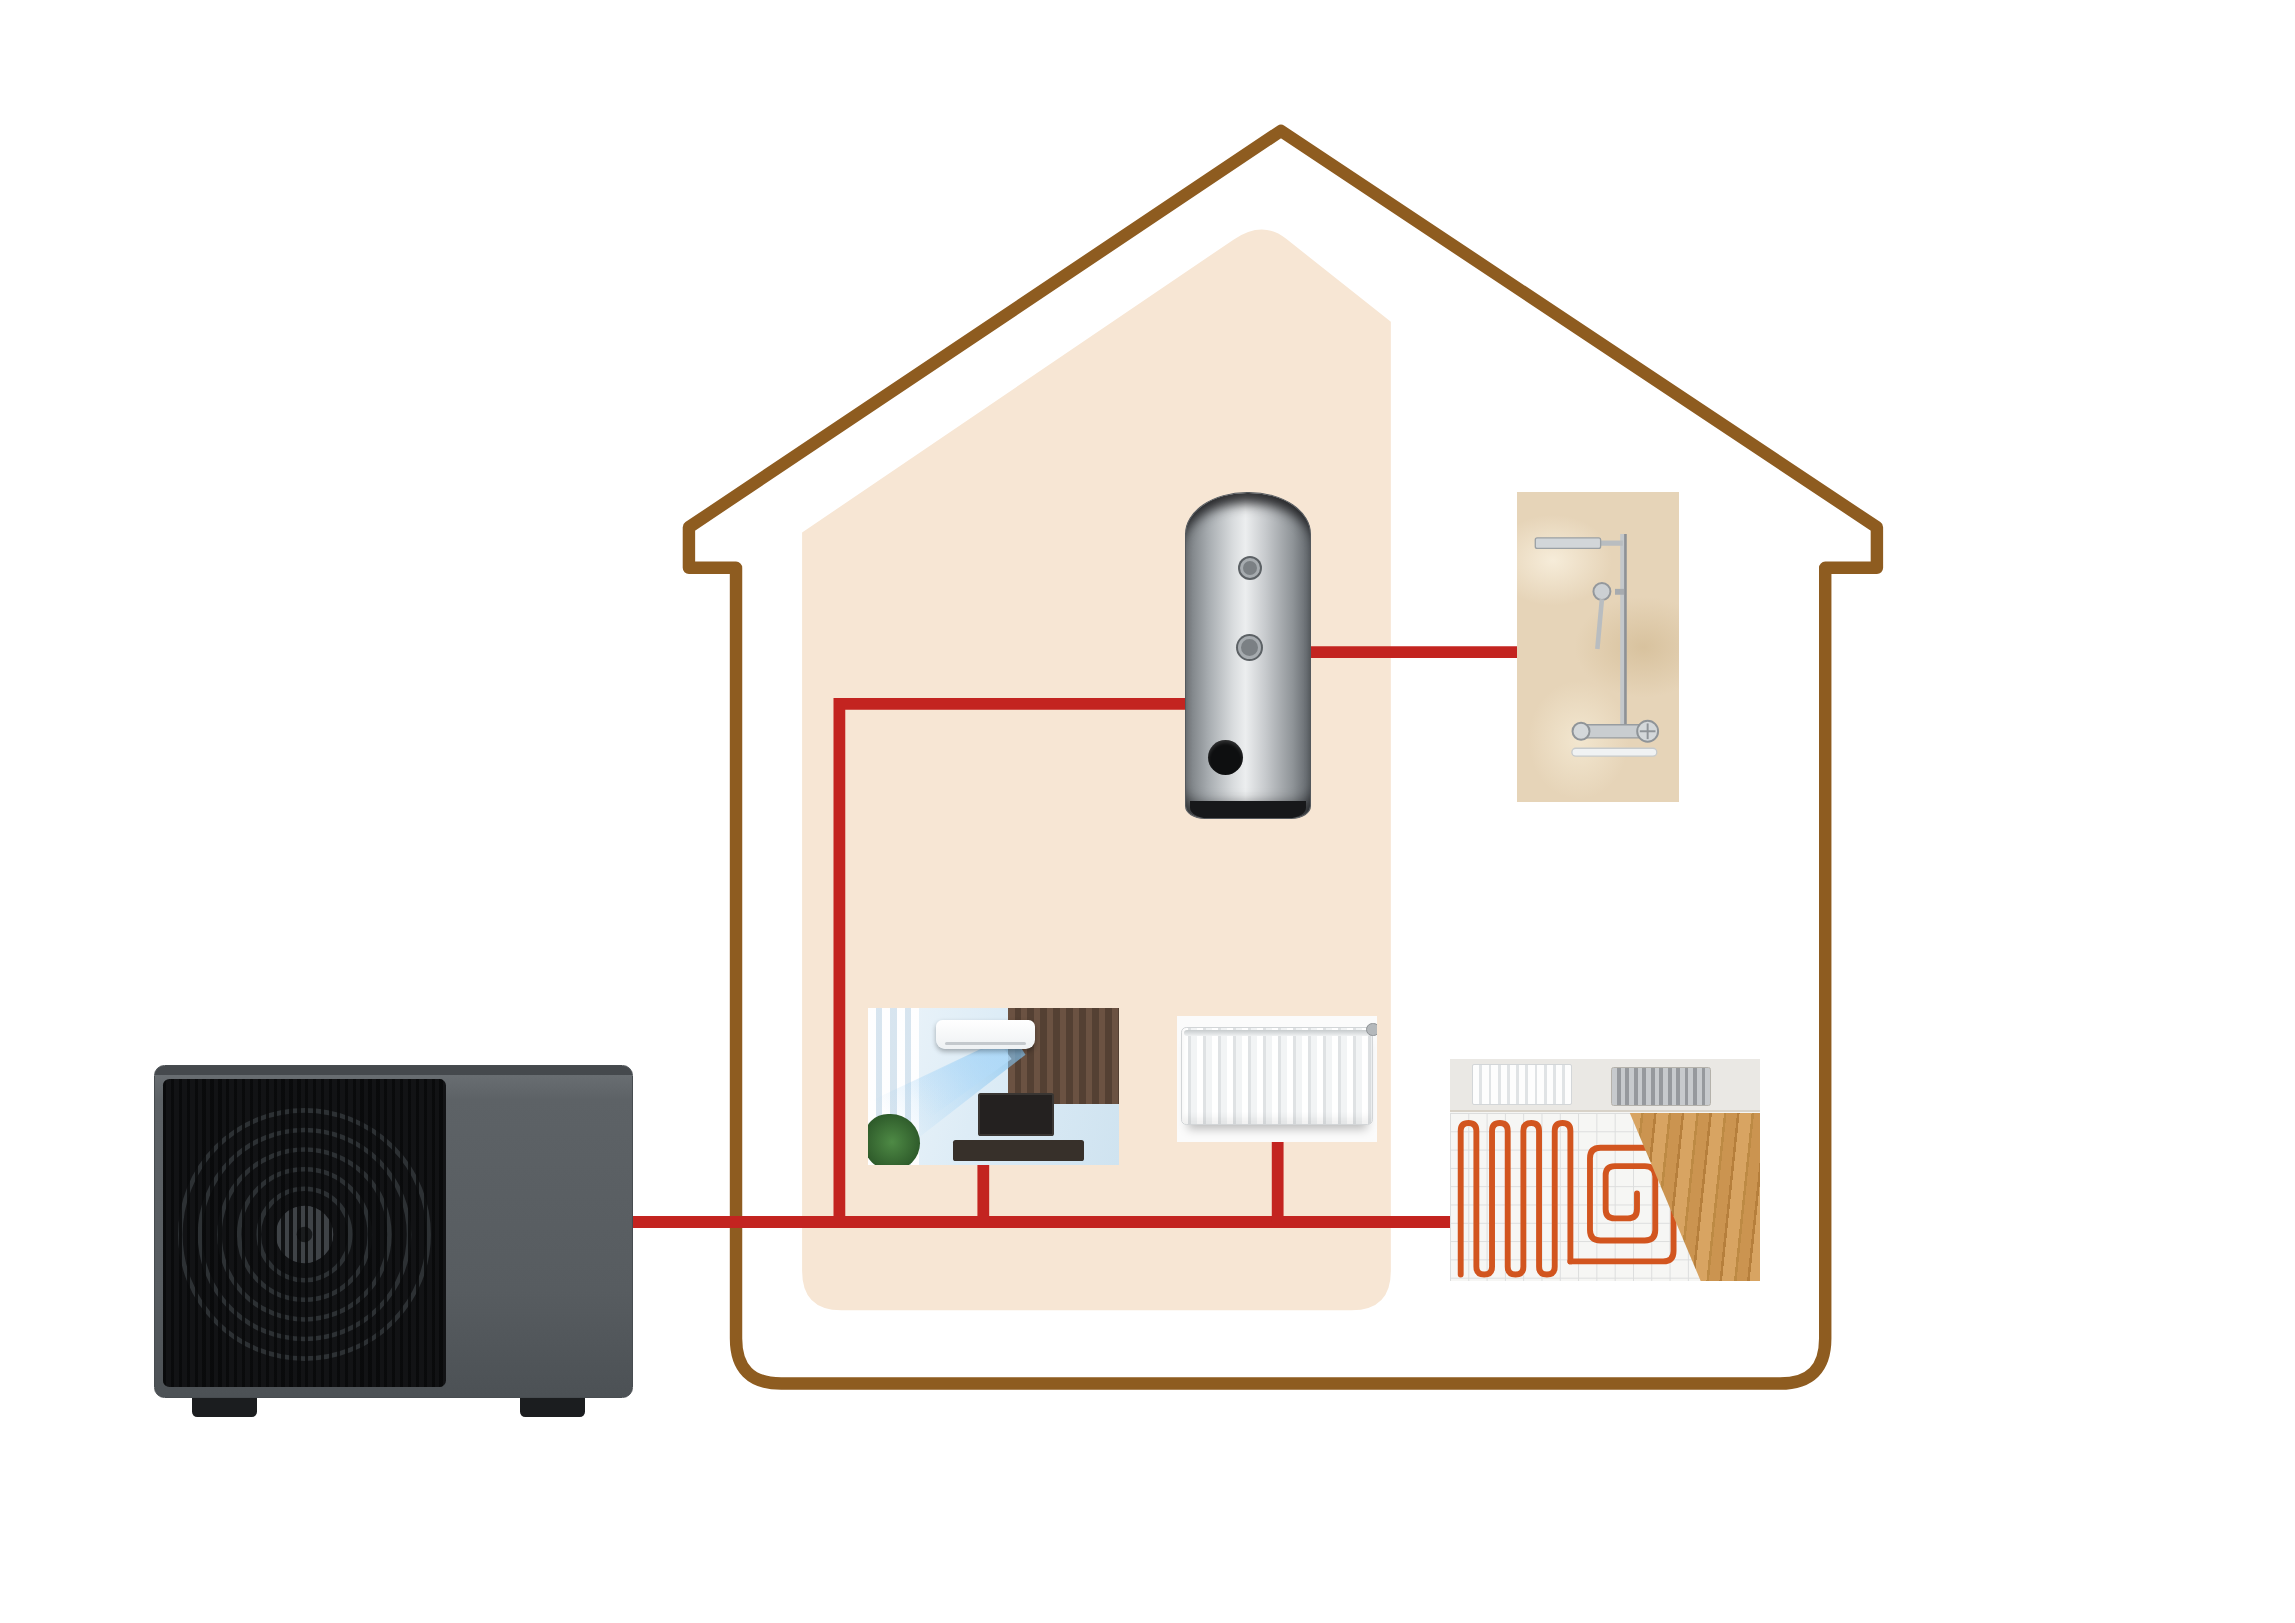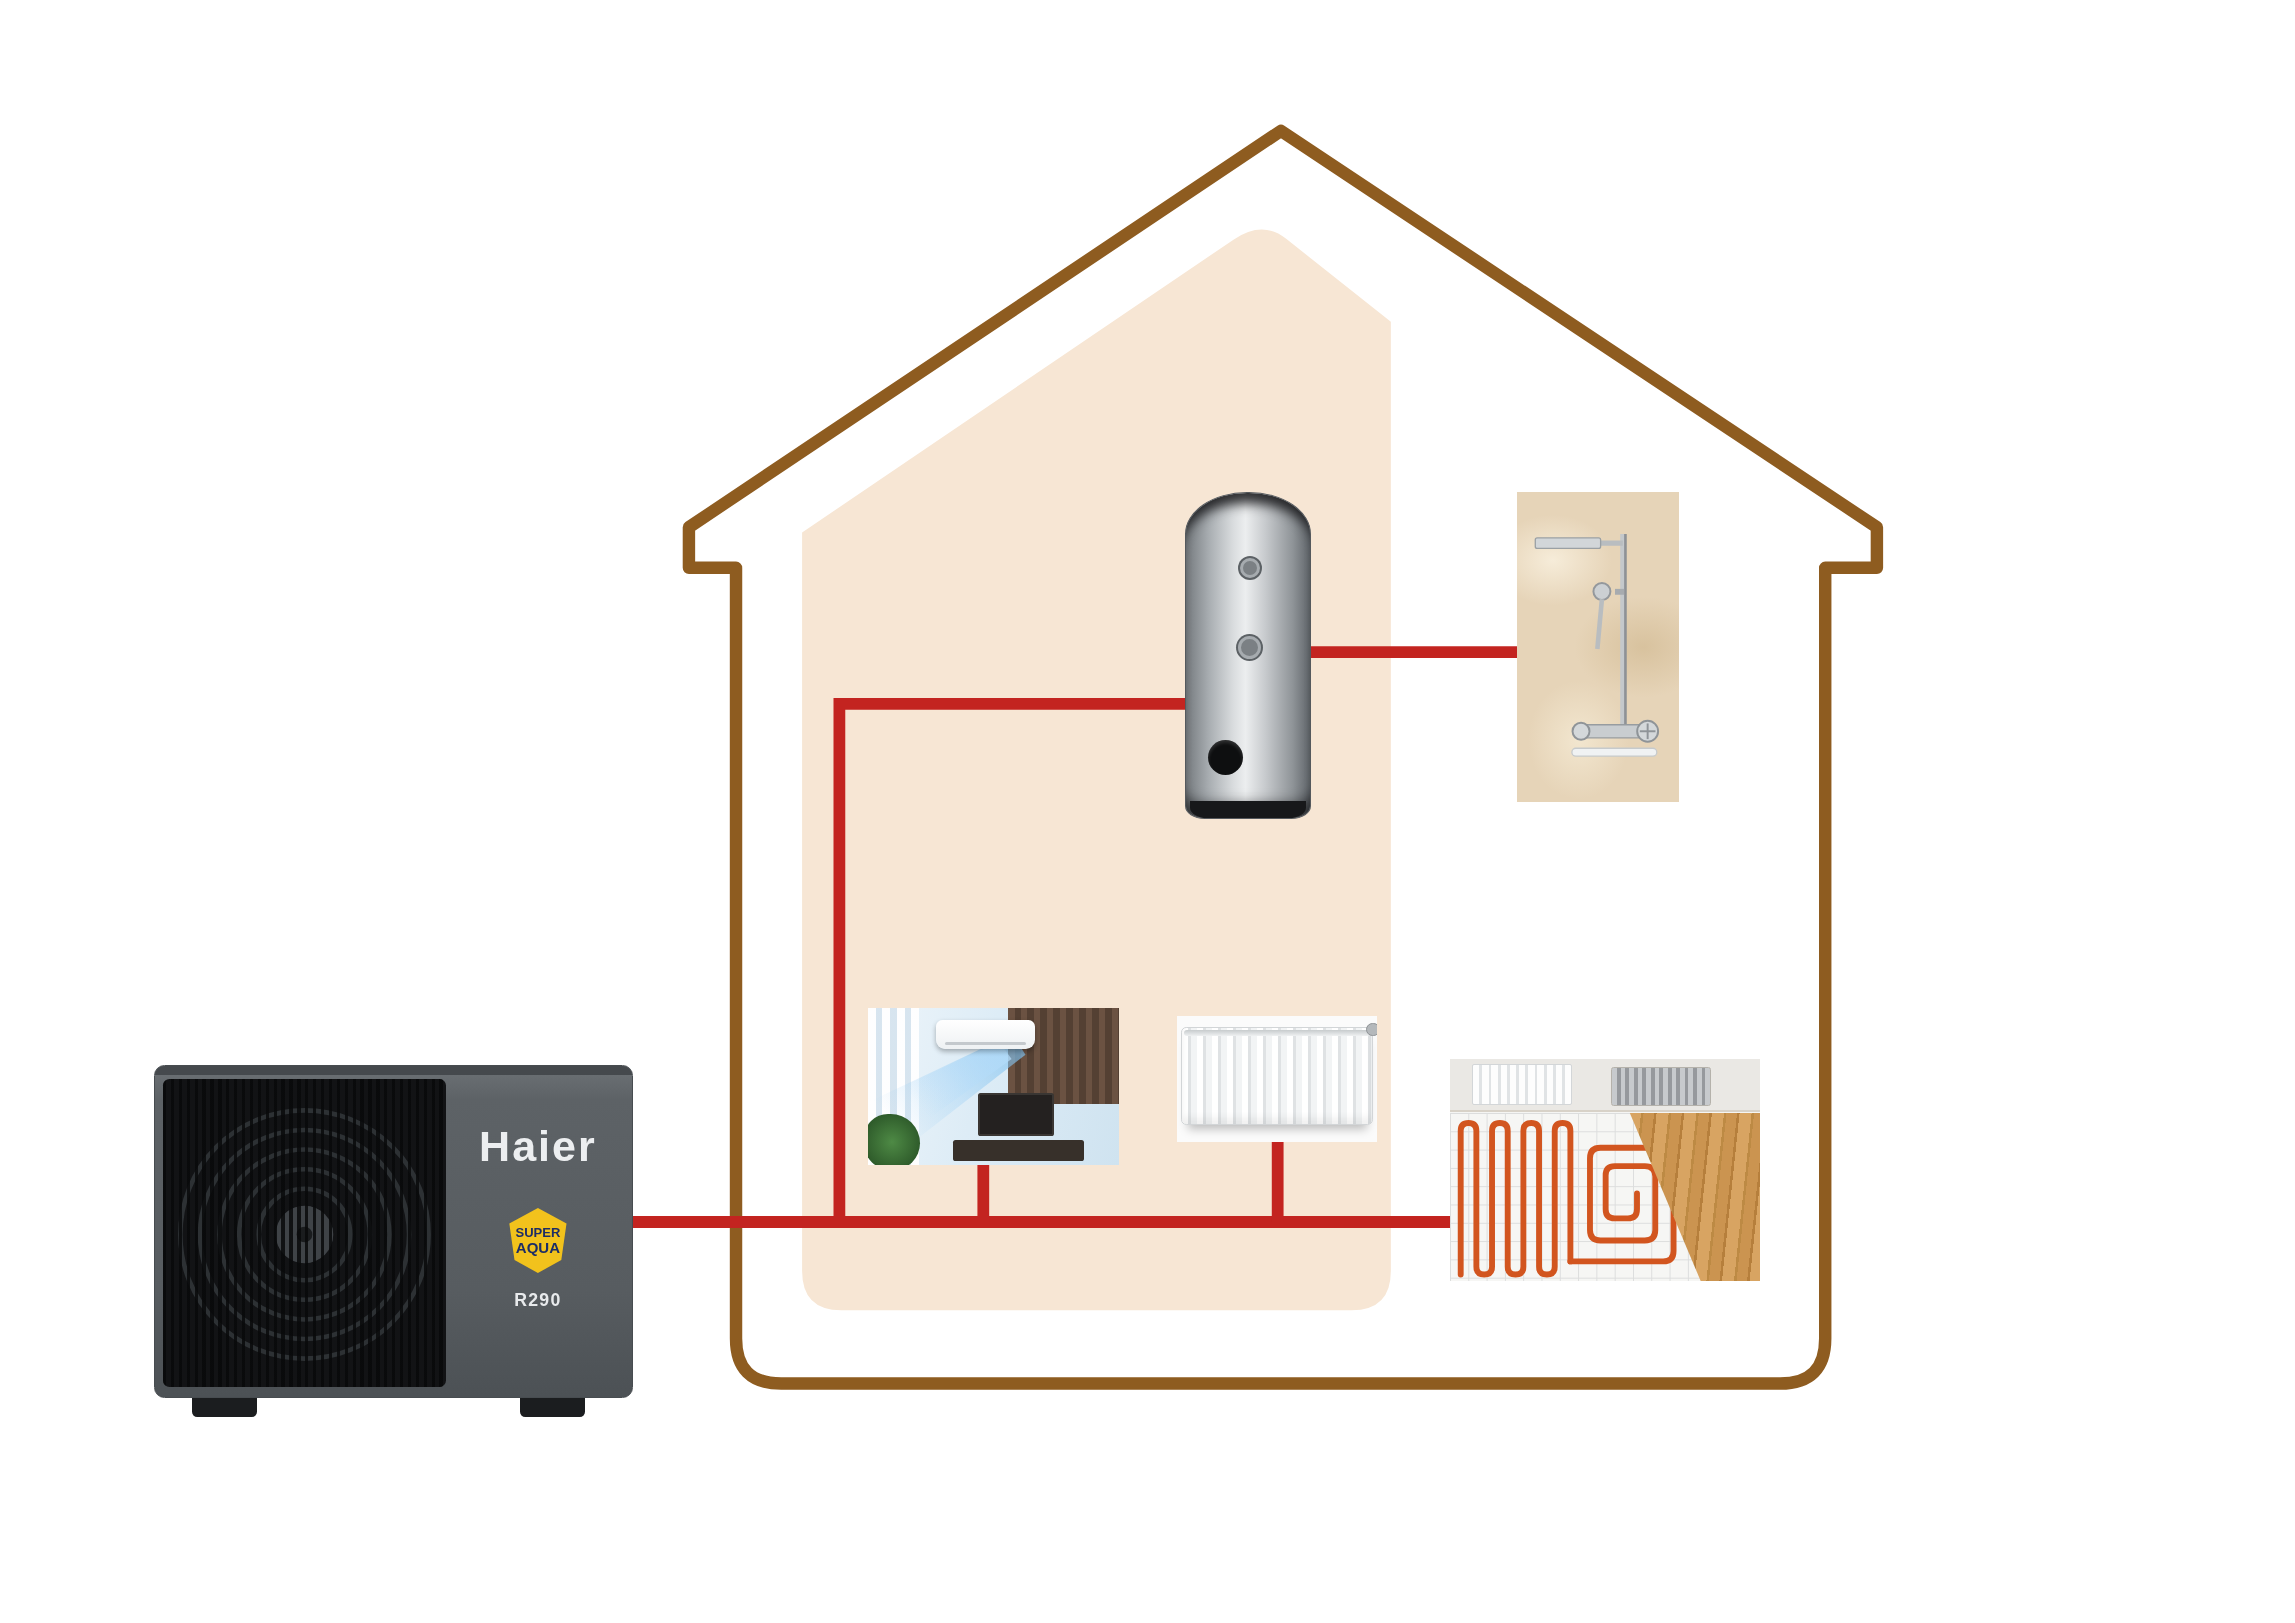--- a/index.html
+++ b/index.html
@@ -124,28 +124,20 @@
             <circle cx="216" cy="238" r="100"></circle>
               <circle cx="216" cy="238" r="130"></circle>
             <circle cx="216" cy="238" r="160"></circle>
               <circle cx="216" cy="238" r="190"></circle>
           </g>
           <circle cx="216" cy="238" r="44" fill="#3f4347"></circle>
           <circle cx="216" cy="238" r="12" fill="#1a1c1e"></circle>
         </svg>
         <div class="hp-slats"></div>
       </div>
-      <div class="hp-panel">
-        <div class="hp-logo">Haier</div>
-        <div class="hp-badge">
-          <span class="b1">SUPER</span>
-          <span class="b2">AQUA</span>
-        </div>
-        <div class="hp-model">R290</div>
-      </div>
     </div>
   </div>
 
   <div id="tank">
     <div class="tank-fitting t1"></div>
     <div class="tank-fitting t2"></div>
     <div class="tank-drain"></div>
     <div class="tank-base"></div>
   </div>
 

